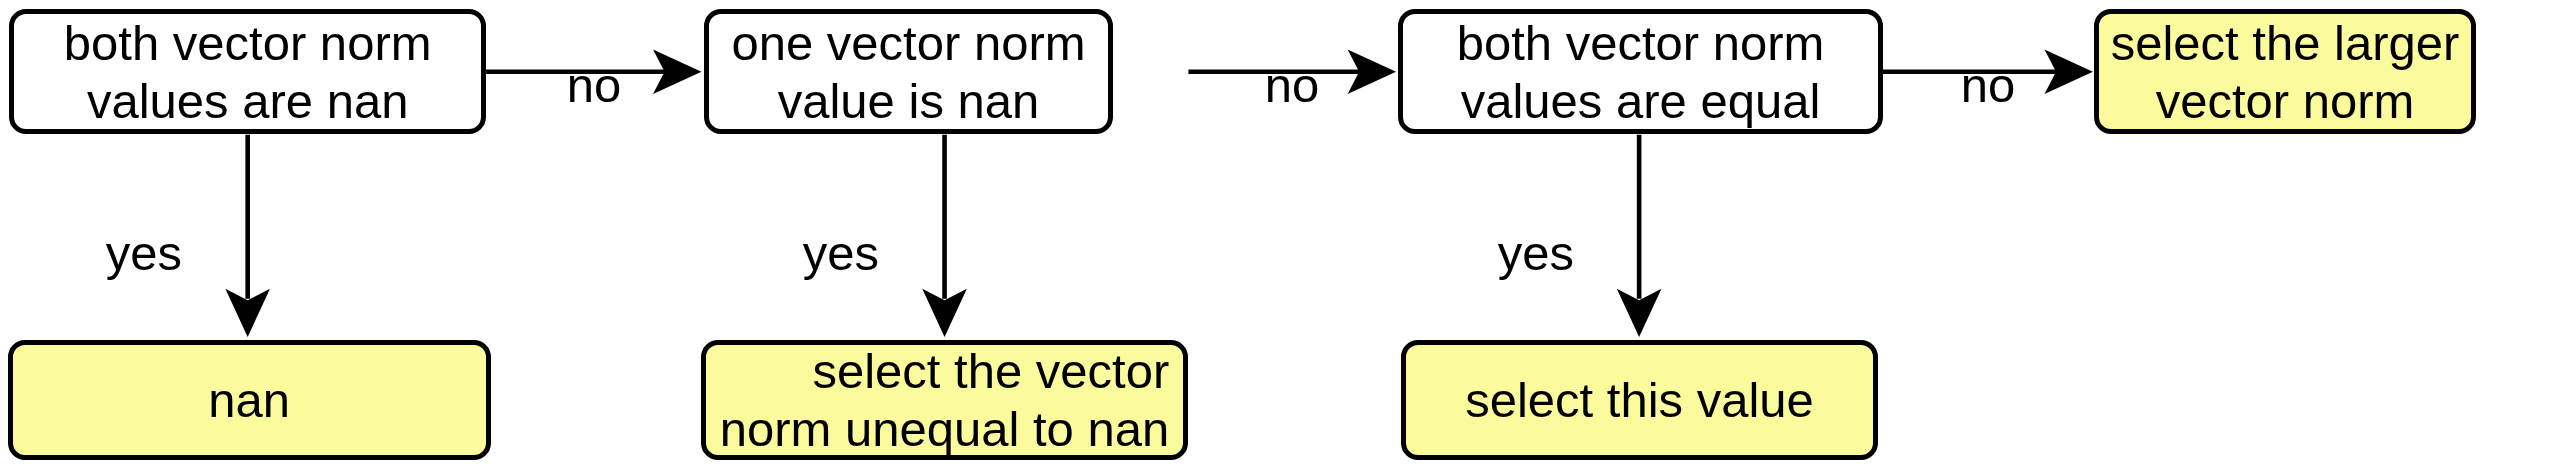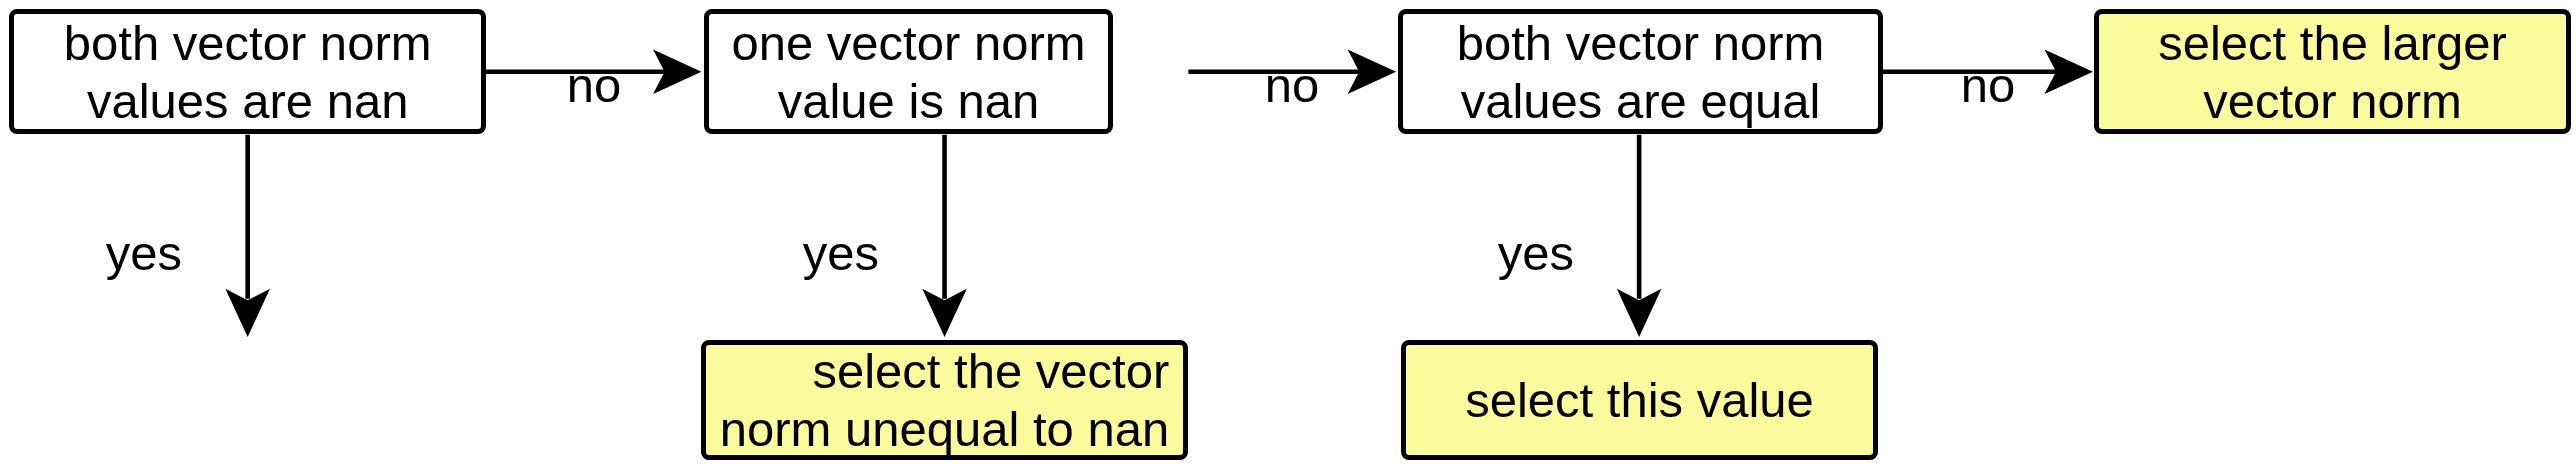--- a/index.html
+++ b/index.html
@@ -29,36 +29,36 @@
     fill: none;
   }
   .ehead {
     fill: var(--edge, #000000);
     stroke: none;
   }
   .node {
     position: absolute;
     box-sizing: border-box;
     border: 5px solid var(--border, #000000);
-    border-radius: 8px;
+    border-radius: 17px;
     display: flex;
     align-items: center;
     justify-content: center;
     text-align: center;
     font-size: 49px;
     line-height: 58px;
     white-space: pre-line;
   }
   .decision { background: var(--decision-fill, #ffffff); }
   .result   { background: var(--result-fill, #fbfb9d); }
 
   .d1 { left: 9.2px;   top: 9.2px;  width: 477px; height: 125px; }
   .d2 { left: 704px;  top: 9.2px;  width: 409px; height: 125px; }
   .d3 { left: 1398px; top: 9.2px;  width: 485px; height: 125px; }
-  .d4 { left: 2094px; top: 9.2px;  width: 477px; height: 125px; }
+  .d4 { left: 2094px; top: 9.2px;  width: 382px; height: 125px; }
   .r1 { left: 7.7px;   top: 340px; width: 483px; height: 120px; }
   .r2 { left: 701px;  top: 340px; width: 487px; height: 120px; text-align: right; }
   .r3 { left: 1401px; top: 340px; width: 477px; height: 120px; justify-content: center; }
 
   .edge-label {
     position: absolute;
     font-size: 49px;
     line-height: 58px;
     white-space: nowrap;
     margin-top: 45px;
@@ -114,20 +114,23 @@
   </div>
   <div class="node decision d3">
     <span class="node-label">both vector norm
 values are equal</span>
   </div>
   <div class="node result d4">
     <span class="node-label">select the larger
 vector norm</span>
   </div>
 
+  <div class="node result r1">
+    <span class="node-label">nan</span>
+  </div>
   <div class="node result r2">
     <span class="node-label">select the vector
 norm unequal to nan</span>
   </div>
   <div class="node result r3">
     <span class="node-label">select this value</span>
   </div>
 
   <div class="edge-label lbl-no-1">no</div>
   <div class="edge-label lbl-no-2">no</div>

